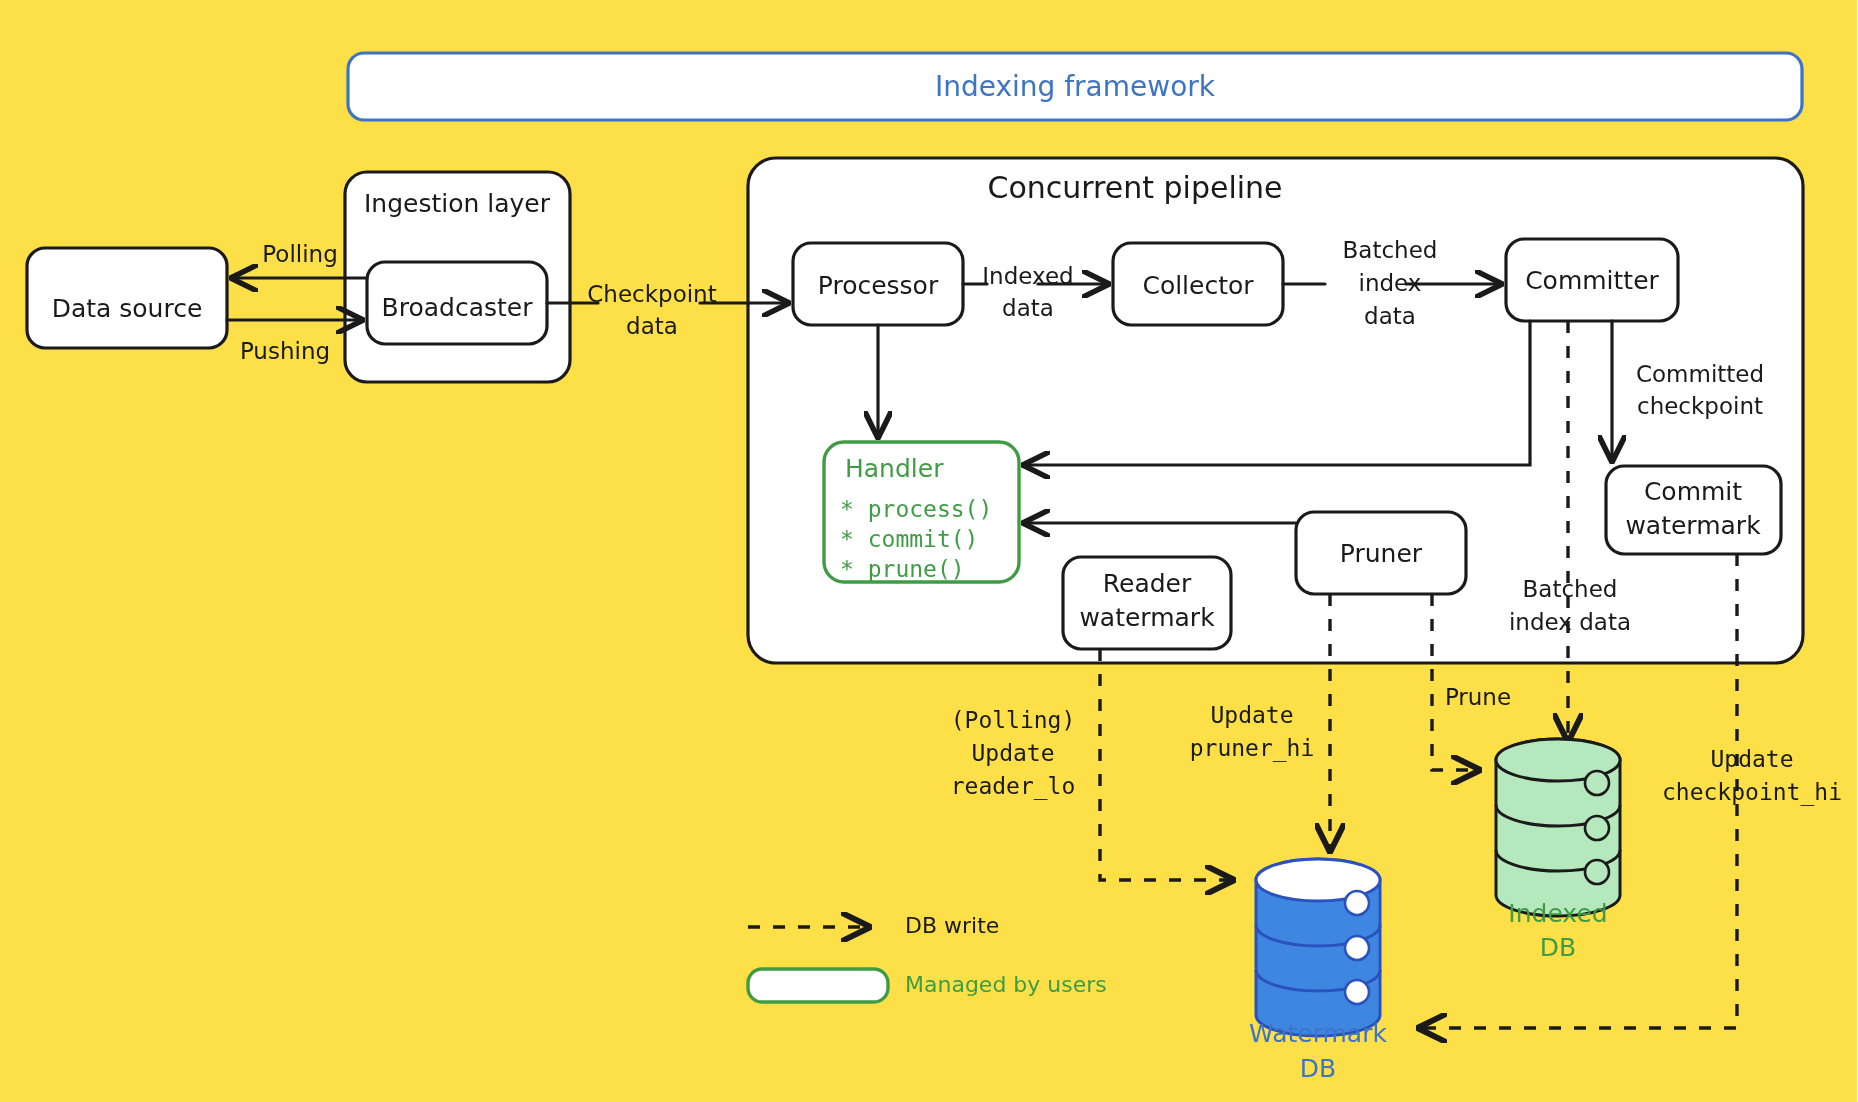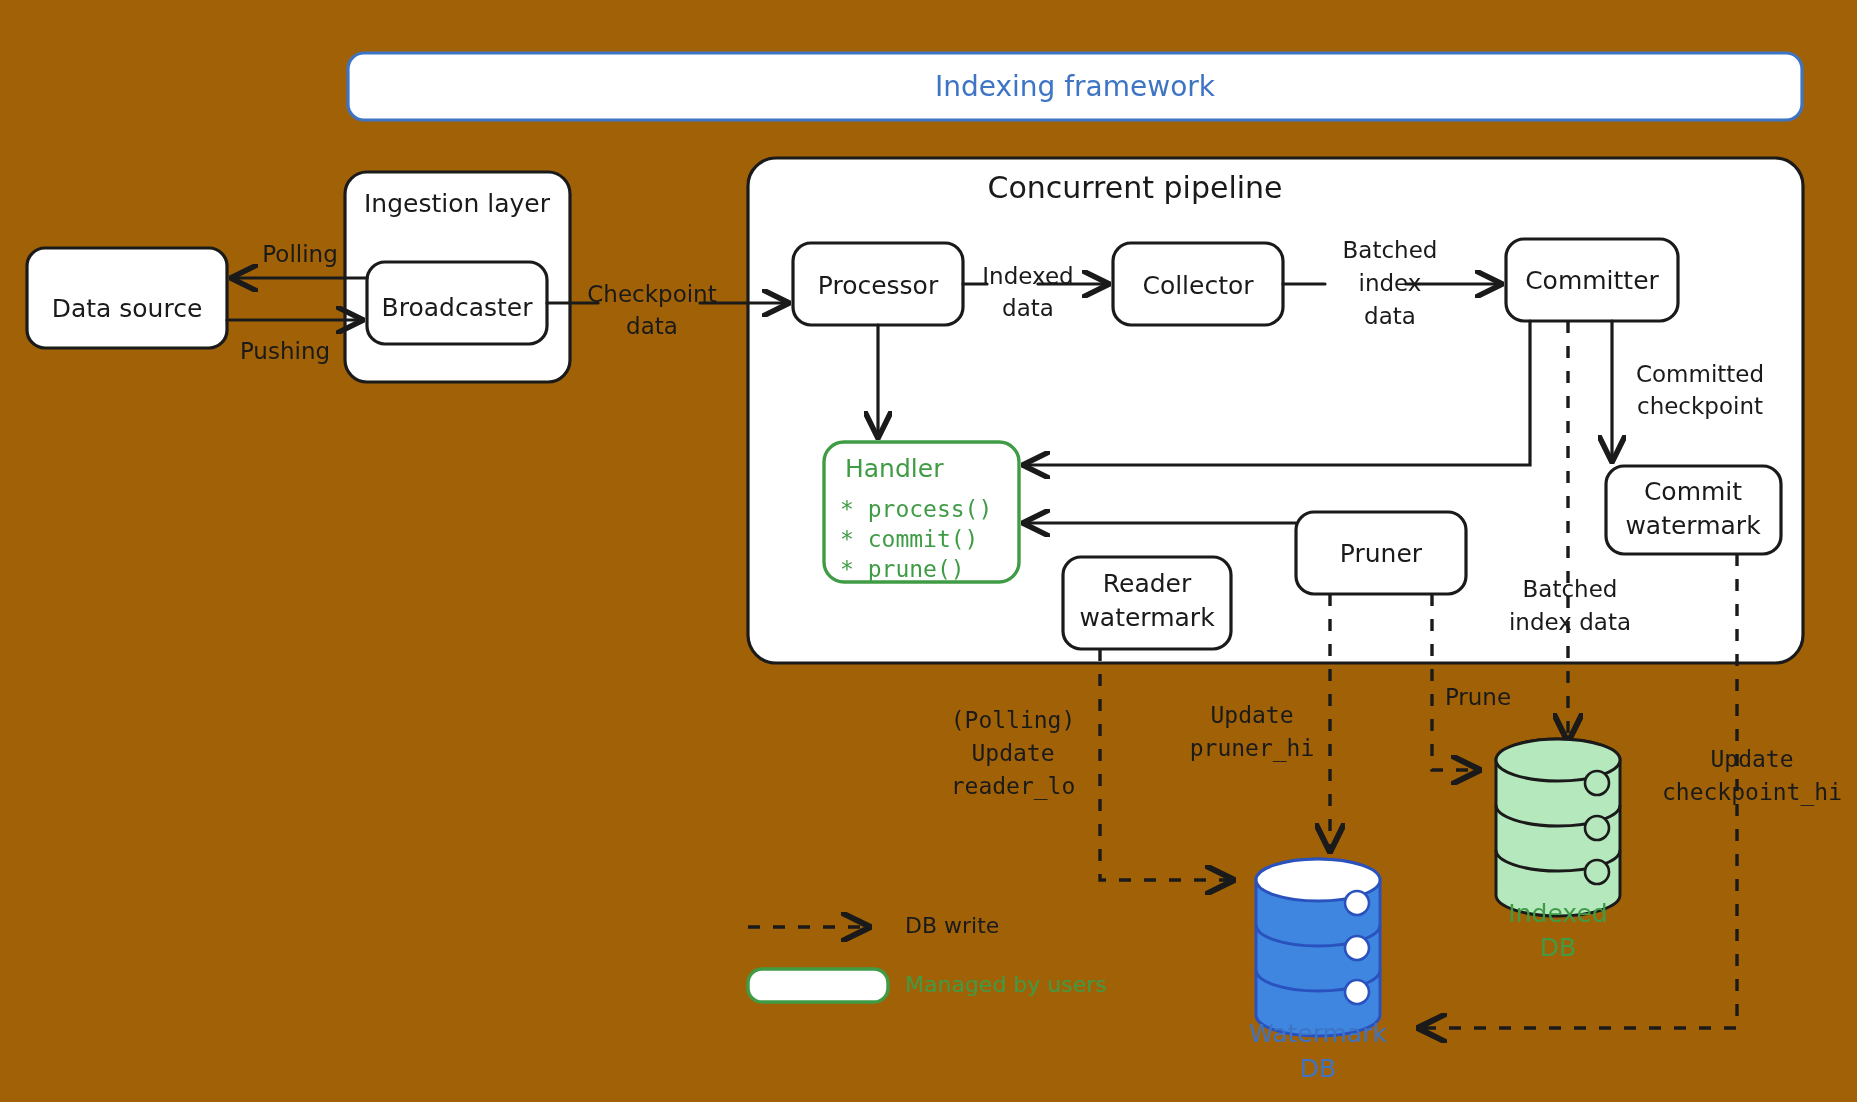--- a/index.html
+++ b/index.html
@@ -8,21 +8,21 @@
     padding: 0;
     background: #ffffff;
   }
   body {
     font-family: "DejaVu Sans", sans-serif;
   }
   #canvas {
     position: relative;
     width: 1857px;
     height: 1102px;
-    background: #a16207;
+    background: #fde047;
     overflow: hidden;
   }
   svg.layer {
     position: absolute;
     left: 0; top: 0;
     width: 1858px;
     height: 1102px;
   }
   text { dominant-baseline: middle; }
   .node-label {

